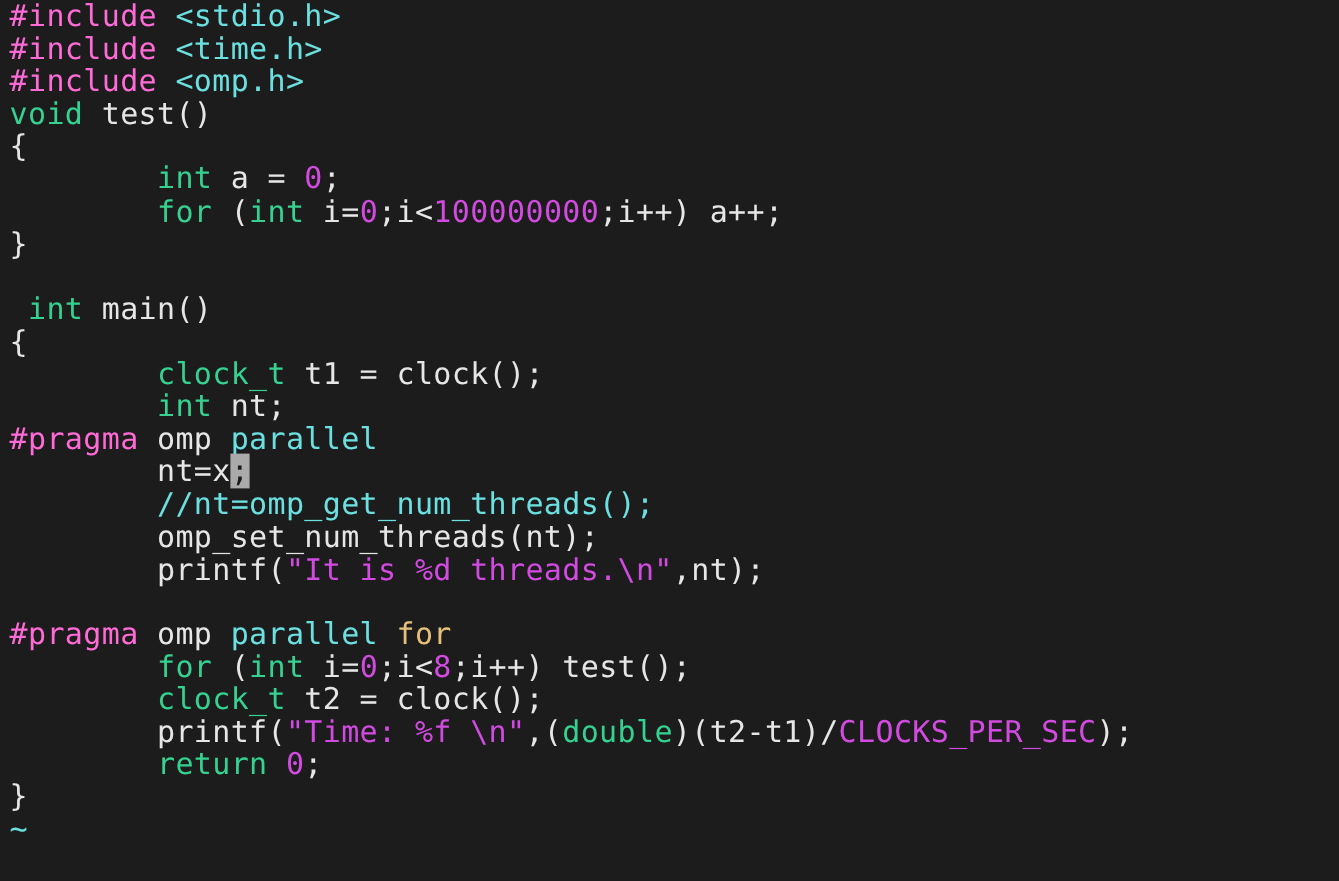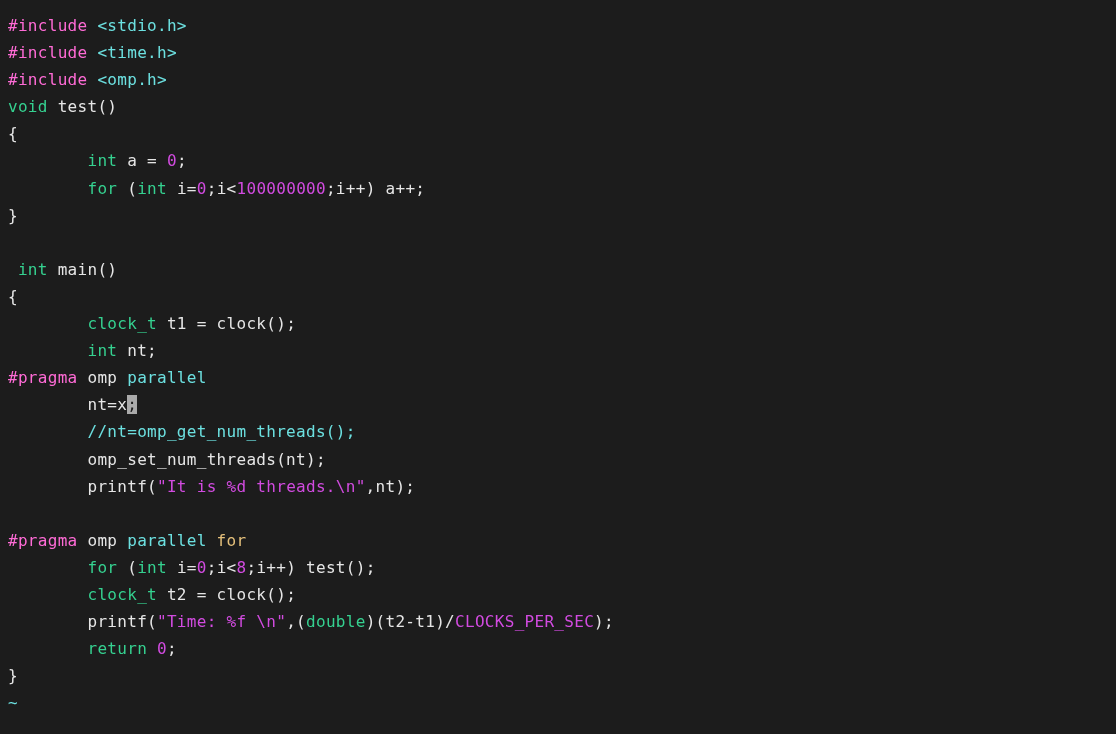--- a/index.html
+++ b/index.html
@@ -5,23 +5,23 @@
   html, body {
     margin: 0;
     padding: 0;
     width: 1116px;
     height: 734px;
     background: #1c1c1c;
     overflow: hidden;
   }
   pre.code {
     margin: 0;
-    padding: 12px 8px;
+    padding: 0 8px;
     font-family: "Menlo", "Consolas", "DejaVu Sans Mono", "Courier New", monospace;
-    font-size: 16px;
+    font-size: 25px;
     line-height: 27.1px;
     color: #e6e6e6;
     white-space: pre;
     letter-spacing: 0.3px;
   }          
   .hash { color: #ff6bd6; }        
   .inc { color: #6ce0e0; }         
   .kw  { color: #35d190; }         
   .id  { color: #e6e6e6; }         
   .num { color: #d24be0; }         

